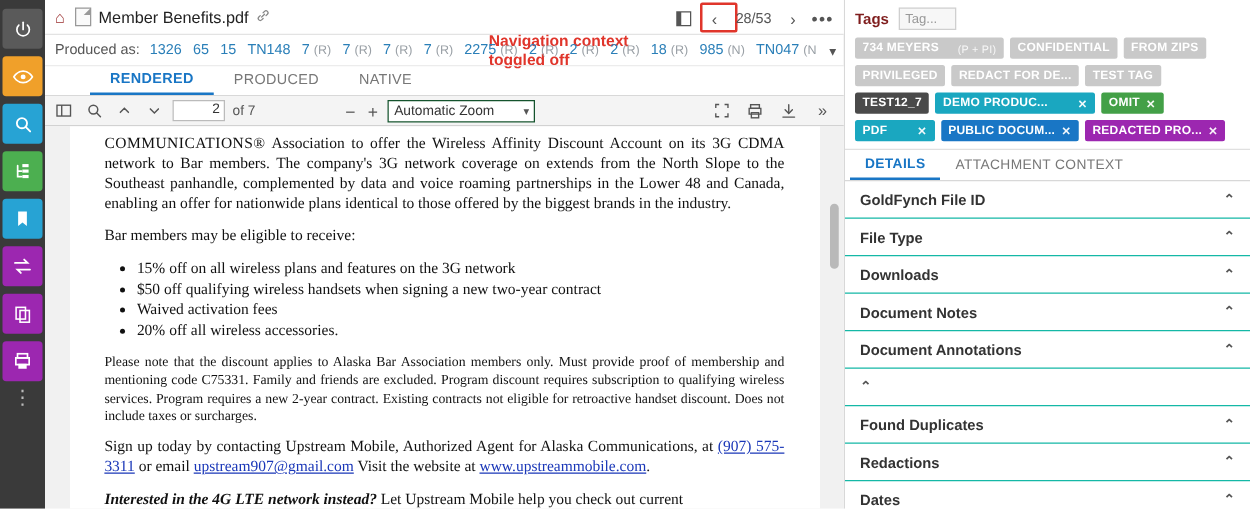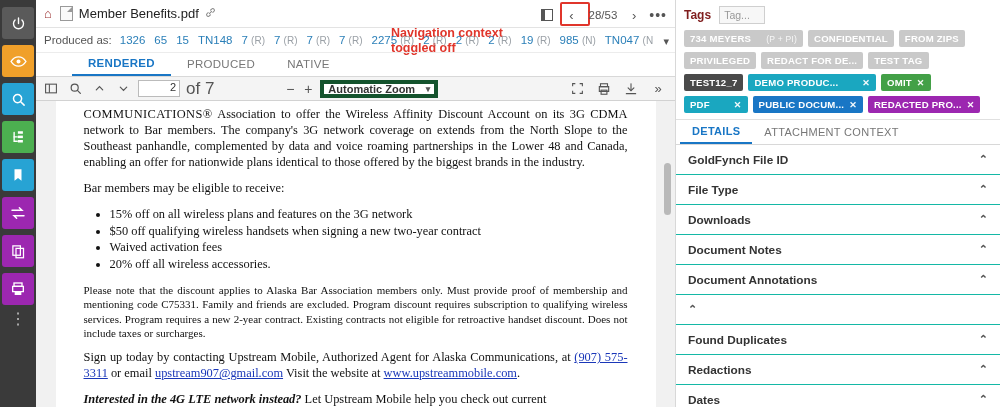--- a/index.html
+++ b/index.html
@@ -146,25 +146,25 @@
   .pdf-toolbar {
     height: 26px; display: flex; align-items: center;
     background: #f4f4f4; border-bottom: 1px solid #d2d2d2;
     padding: 0 6px; gap: 6px; position: relative;
   }
   .tb-ico { color: #555; display:flex; align-items:center; justify-content:center; width:18px;height:18px;}
   .page-input {
     width: 42px; height: 17px; border: 1px solid #bbb; background: #fff;
     font-size: 11px; text-align: right; padding: 0 3px; color: #333;
   }
-  .of-label { font-size: 17px; color: #555; text-align: center; }
+  .of-label { font-size: 11px; color: #555; text-align: center; }
   .zoom-sel {
-    height: 18px; min-width: 118px; border: 4px solid #14532d; background: #fff;
+    height: 18px; min-width: 118px; border: 1px solid #14532d; background: #fff;
     font-size: 11px; color: #333; display: flex; align-items: center;
-    padding: 0 4px; justify-content: space-between; font-weight: bold;
+    padding: 0 4px; justify-content: space-between;
   }
   .zoom-sel .car { font-size: 9px; color:#555; }
   .tb-right { margin-left: auto; display: flex; align-items: center; gap: 9px; padding-right: 2px;}
   .zoom-pm { font-size: 14px; color: #555; width: 12px; text-align:center;}
 
   
   .viewer {
     flex: 1 1 auto; background: #f1f1f1;
     overflow: hidden; position: relative;
     display: flex; justify-content: center;
@@ -338,21 +338,21 @@
       <span class="prod-chip"><span>15</span> <span class="sub"></span></span>
       <span class="prod-chip"><span>TN148</span> <span class="sub"></span></span>
       <span class="prod-chip"><span>7</span> <span class="sub">(R)</span></span>
       <span class="prod-chip"><span>7</span> <span class="sub">(R)</span></span>
       <span class="prod-chip"><span>7</span> <span class="sub">(R)</span></span>
       <span class="prod-chip"><span>7</span> <span class="sub">(R)</span></span>
       <span class="prod-chip"><span>2275</span> <span class="sub">(R)</span></span>
       <span class="prod-chip"><span>2</span> <span class="sub">(R)</span></span>
       <span class="prod-chip"><span>2</span> <span class="sub">(R)</span></span>
       <span class="prod-chip"><span>2</span> <span class="sub">(R)</span></span>
-      <span class="prod-chip"><span>19</span> <span class="sub">(R)</span></span>
+      <span class="prod-chip"><span>18</span> <span class="sub">(R)</span></span>
       <span class="prod-chip"><span>985</span> <span class="sub">(N)</span></span>
       <span class="prod-chip"><span>TN047</span> <span class="sub">(N</span></span>
       <span class="prod-caret">▾</span>
     </div>
 
     <div class="tabs">
       <div class="tab active">RENDERED</div>
       <div class="tab">PRODUCED</div>
       <div class="tab">NATIVE</div>
     </div>

